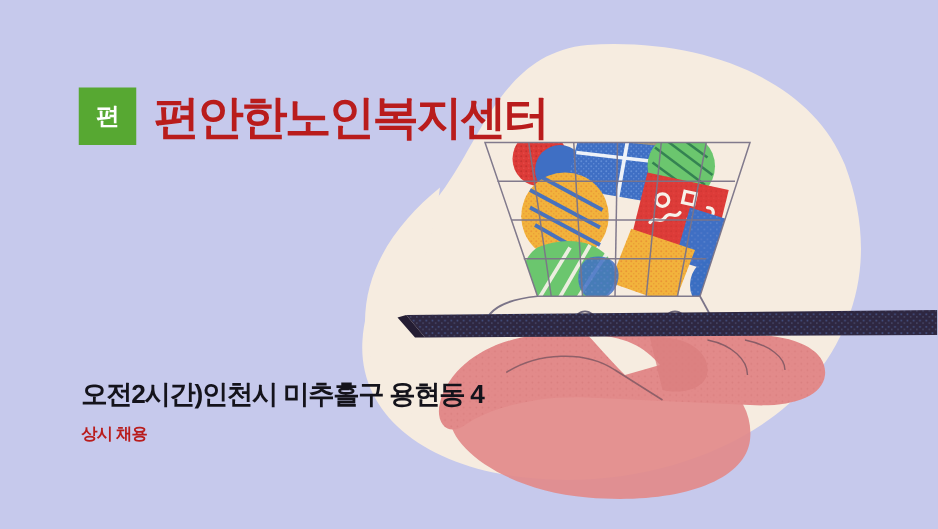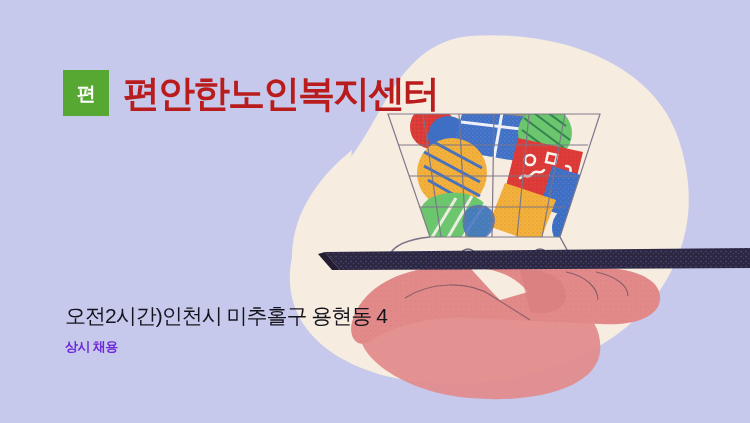--- a/index.html
+++ b/index.html
@@ -52,32 +52,32 @@
     white-space:nowrap;
   }
 
   .bottom-block{
     position:absolute;
     left:65px;top:303px;
     z-index:6;
   }
   .job-title{
     font-size:21px;
-    font-weight:400;
+    font-weight:700;
     color:#14131b;
     letter-spacing:-1px;
     line-height:1.25;
     white-space:nowrap;
     margin:0;
   }
   .job-status{
     margin:11px 0 0 0;
     font-size:13px;
     font-weight:700;
-    color:#6d28d9;
+    color:#b91c1c;
     letter-spacing:-0.6px;
     line-height:1;
     white-space:nowrap;
   }
 </style>
 </head>
 <body>
 
 <div class="card">
 

